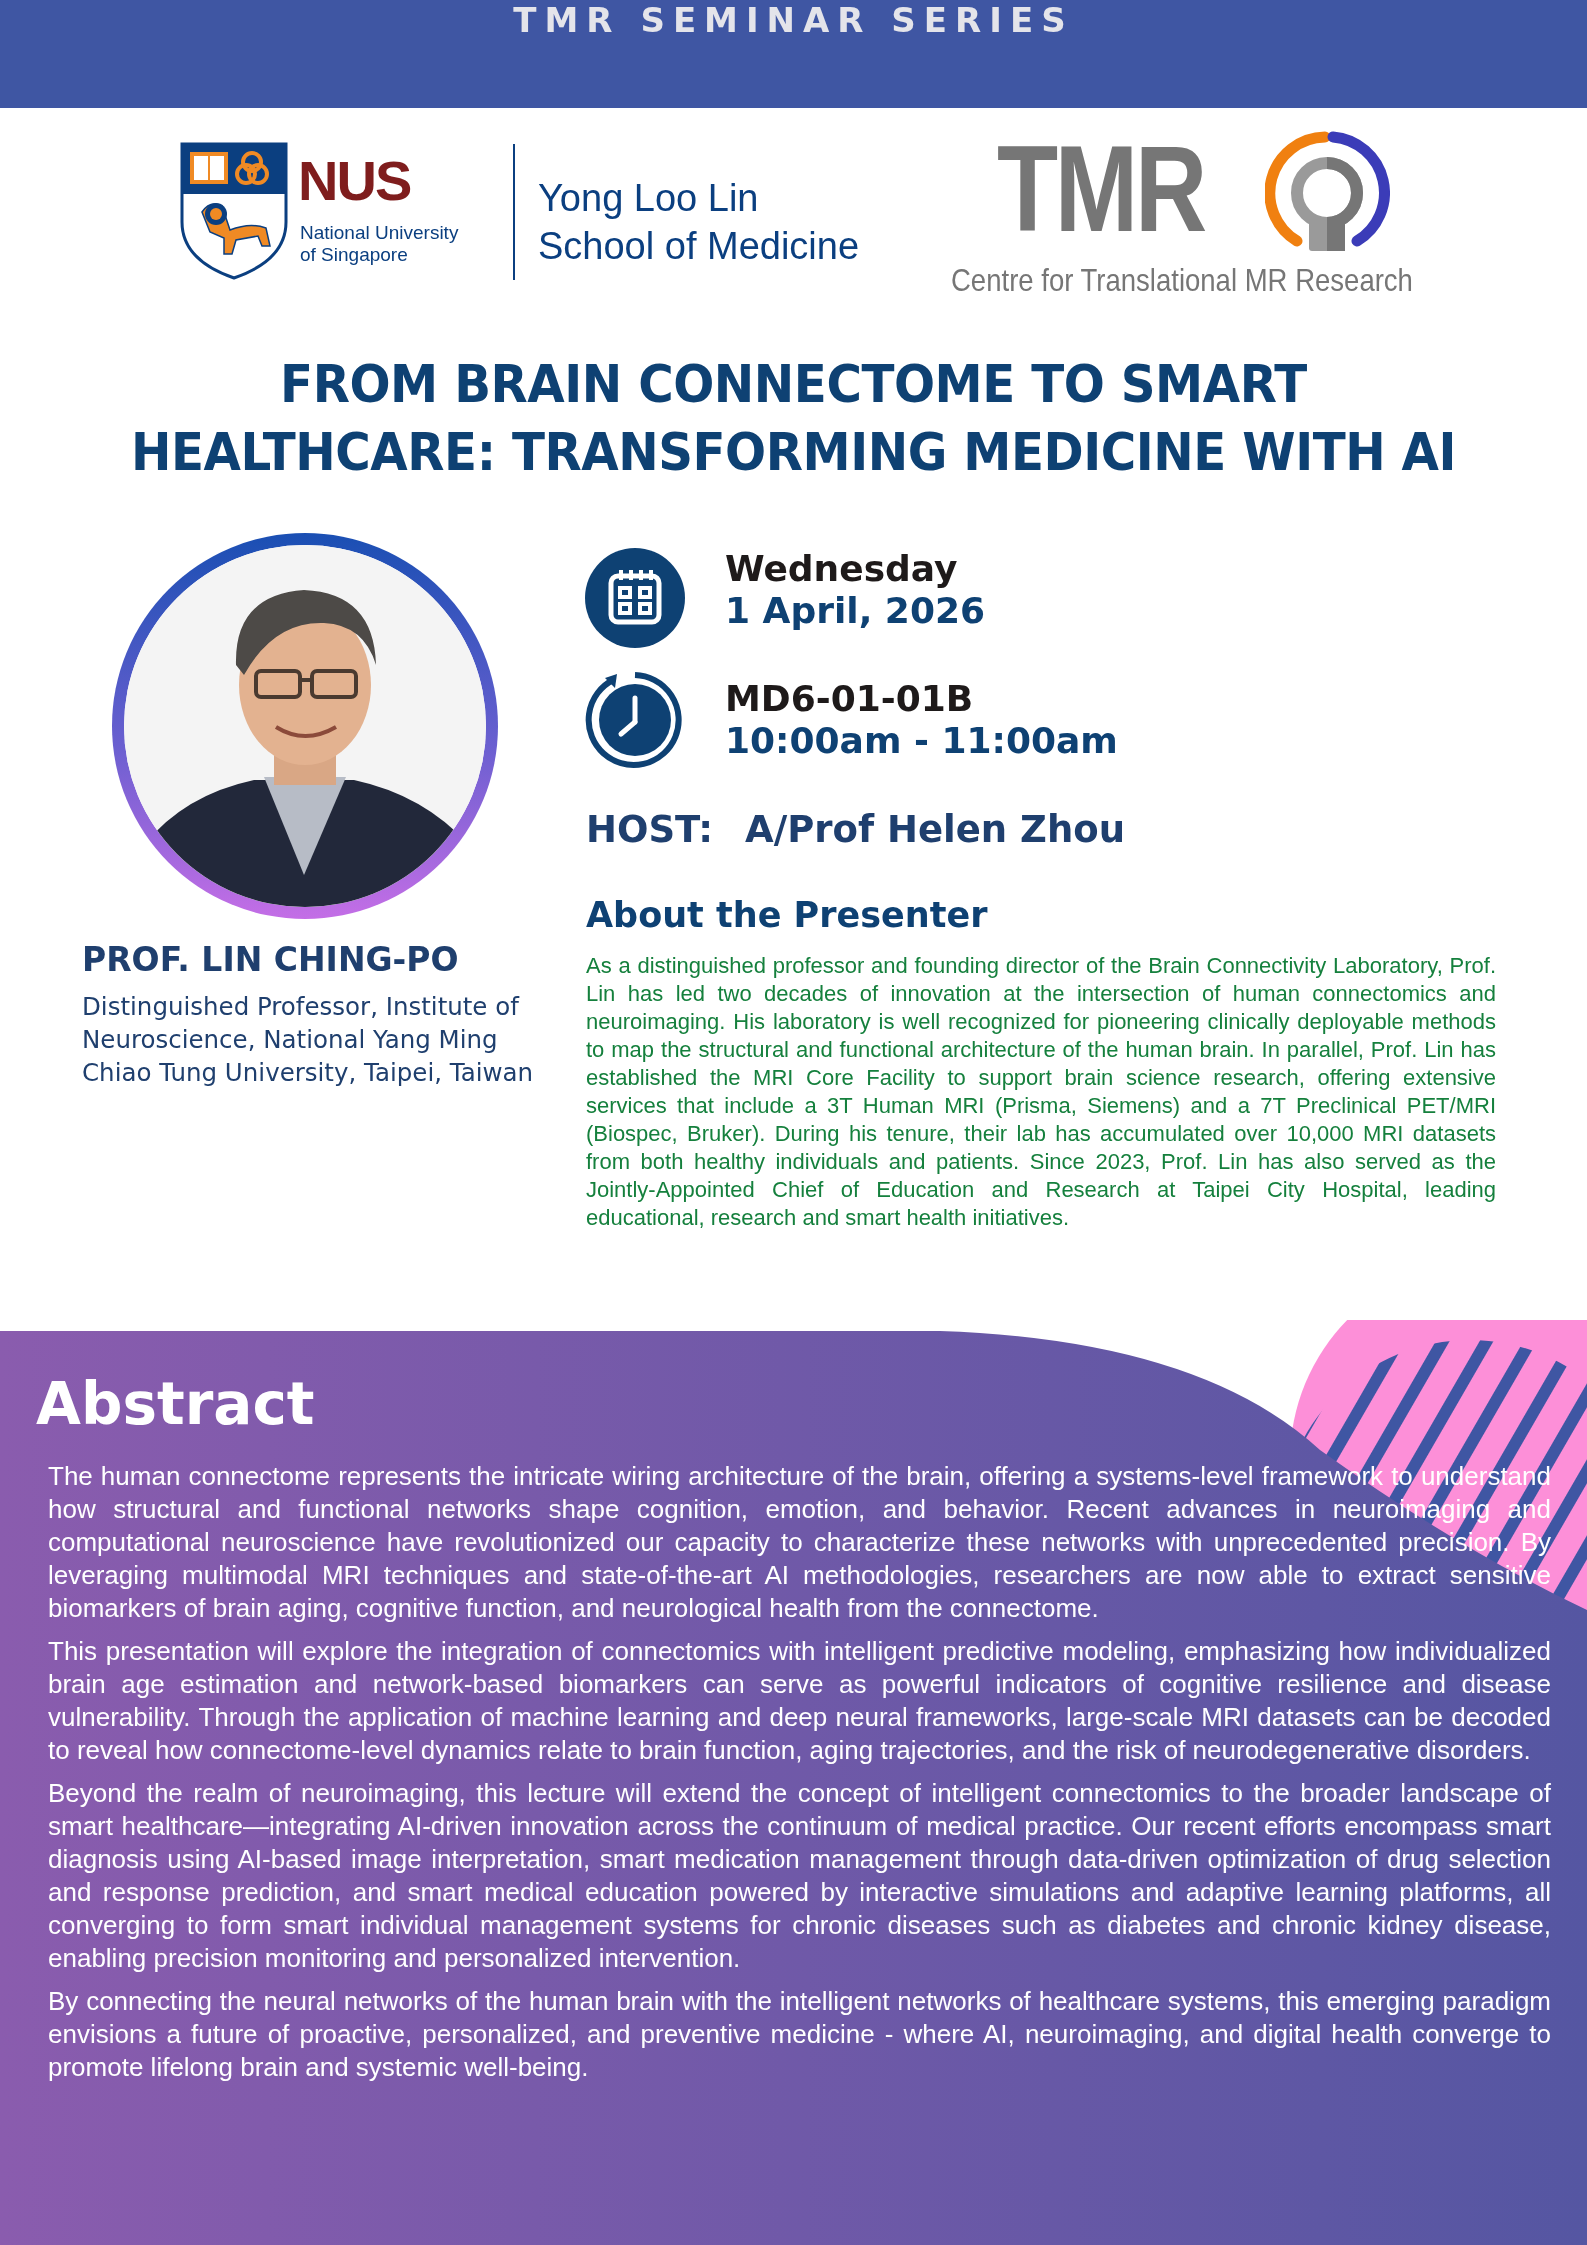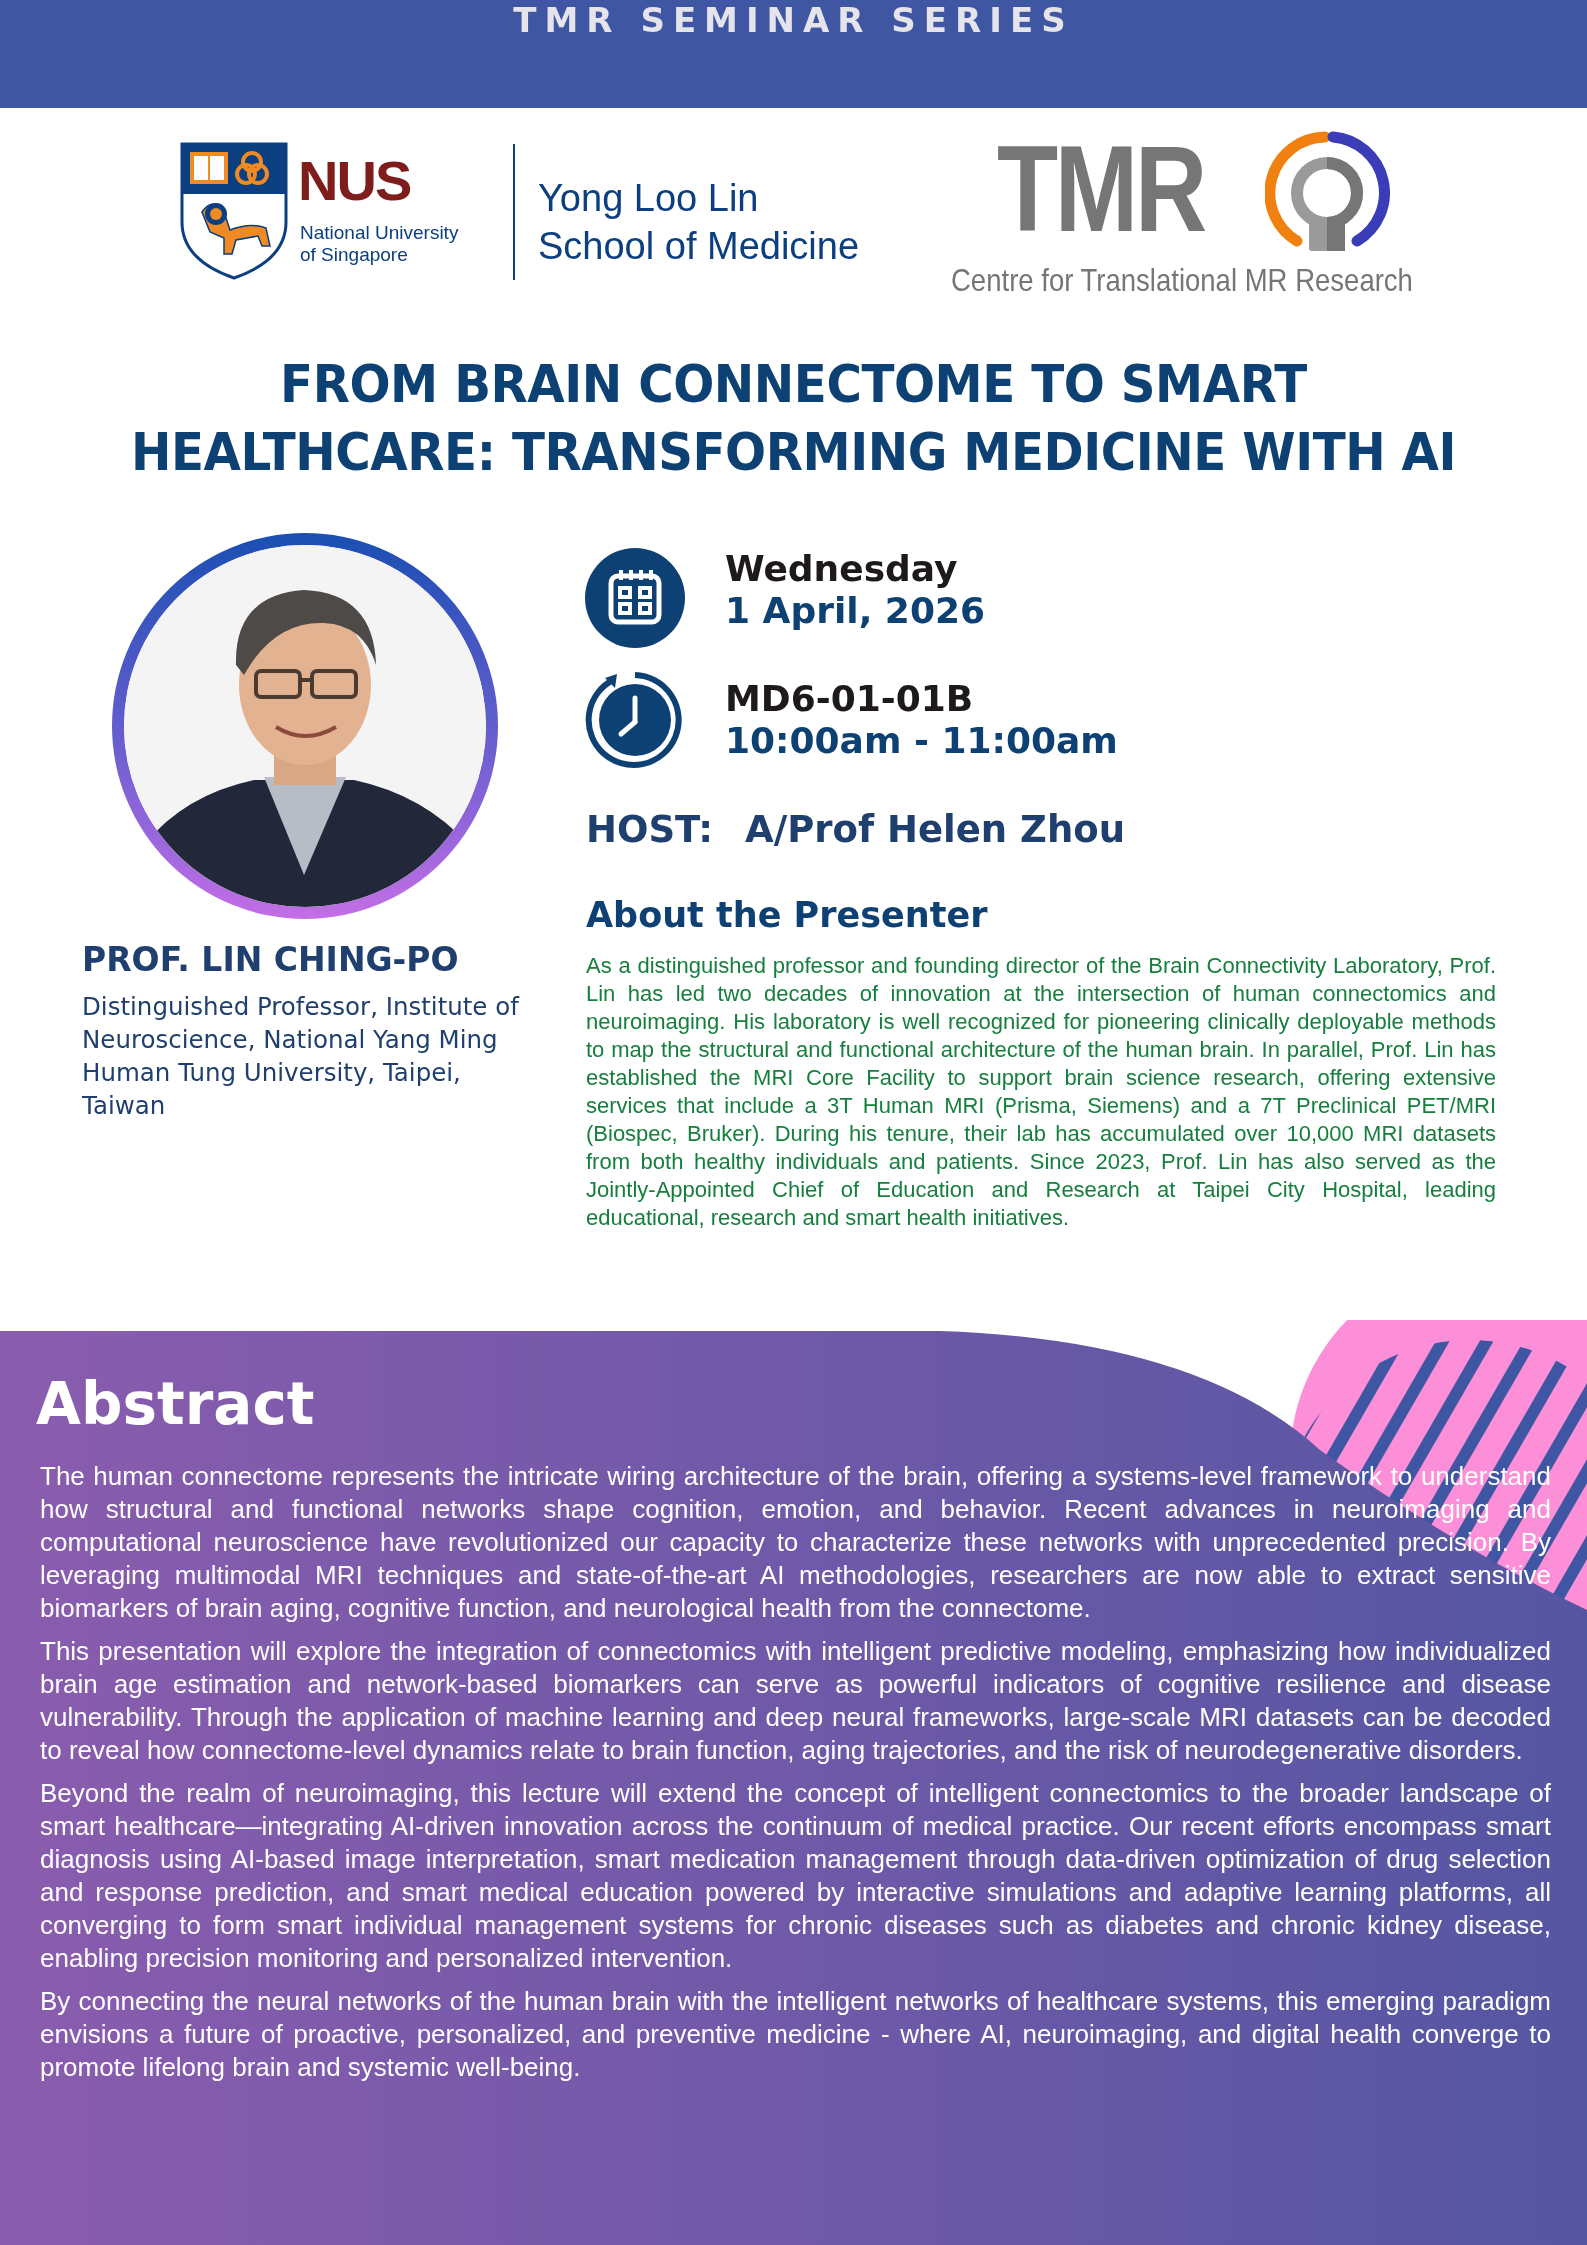--- a/index.html
+++ b/index.html
@@ -36,21 +36,21 @@
   .blue { color:#0e4173; font-size:36px; line-height:42px; }
   .host { position:absolute; left:586px; top:808px; color:#1f3f6e; font-family:"DejaVu Sans", sans-serif; font-weight:bold; font-size:37px; }
   .host .lbl { margin-right:32px; }
 
   .about-h { position:absolute; left:586px; top:895px; color:#0e4173; font-family:"DejaVu Sans", sans-serif; font-weight:bold; font-size:35px; }
   .about-p { position:absolute; left:586px; top:952px; width:910px; color:#15803d; font-family:"Liberation Sans", sans-serif; font-size:22px; line-height:28px; text-align:justify; text-align-last:left; }
 
   .wave { position:absolute; left:0; top:1320px; width:1587px; height:925px; }
   .abs-title { position:absolute; left:36px; top:1370px; color:#ffffff; font-family:"DejaVu Sans", sans-serif; font-weight:bold; font-size:58px; }
   .abs-body { position:absolute; left:36px; top:1460px; width:1515px; color:#ffffff; font-family:"Liberation Sans", sans-serif; font-size:26px; line-height:33px; }
-  .abs-body p { margin:0 0 10px 4px; text-align:justify; text-align-last:left; }
+  .abs-body p { margin:0 0 10px 12px; text-align:justify; text-align-last:left; }
 </style>
 </head>
 <body>
 
 <div class="topbar">
   <span>TMR SEMINAR SERIES</span>
 </div>
 
 <div class="nus">
   <svg class="shield" viewBox="0 0 108 138">
@@ -107,21 +107,21 @@
       <path d="M112 120 Q110 50 180 45 Q250 48 252 120 Q240 80 200 78 Q150 76 120 130 Z" fill="#4d4a47"></path>
       <rect x="132" y="126" width="44" height="26" rx="5" fill="none" stroke="#4a3a30" stroke-width="4"></rect>
       <rect x="188" y="126" width="44" height="26" rx="5" fill="none" stroke="#4a3a30" stroke-width="4"></rect>
       <line x1="176" y1="135" x2="188" y2="135" stroke="#4a3a30" stroke-width="4"></line>
       <path d="M152 182 Q181 200 212 182" fill="none" stroke="#8b4a3a" stroke-width="4"></path>
     </svg>
   </div>
 </div>
 
 <div class="speaker-name">PROF. LIN CHING-PO</div>
-<div class="speaker-aff">Distinguished Professor, Institute of Neuroscience, National Yang Ming Human Tung University, Taipei, Taiwan</div>
+<div class="speaker-aff">Distinguished Professor, Institute of Neuroscience, National Yang Ming Chiao Tung University, Taipei, Taiwan</div>
 
 <div class="icon-circle" style="left:585px; top:548px;">
   <svg width="100" height="100" viewBox="0 0 100 100">
     <rect x="26" y="28" width="48" height="46" rx="7" fill="none" stroke="#fff" stroke-width="5"></rect>
     <line x1="36" y1="22" x2="36" y2="32" stroke="#fff" stroke-width="4"></line>
     <line x1="46" y1="22" x2="46" y2="32" stroke="#fff" stroke-width="4"></line>
     <line x1="56" y1="22" x2="56" y2="32" stroke="#fff" stroke-width="4"></line>
     <line x1="66" y1="22" x2="66" y2="32" stroke="#fff" stroke-width="4"></line>
     <rect x="35" y="40" width="10" height="9" fill="none" stroke="#fff" stroke-width="4"></rect>
     <rect x="55" y="40" width="10" height="9" fill="none" stroke="#fff" stroke-width="4"></rect>

